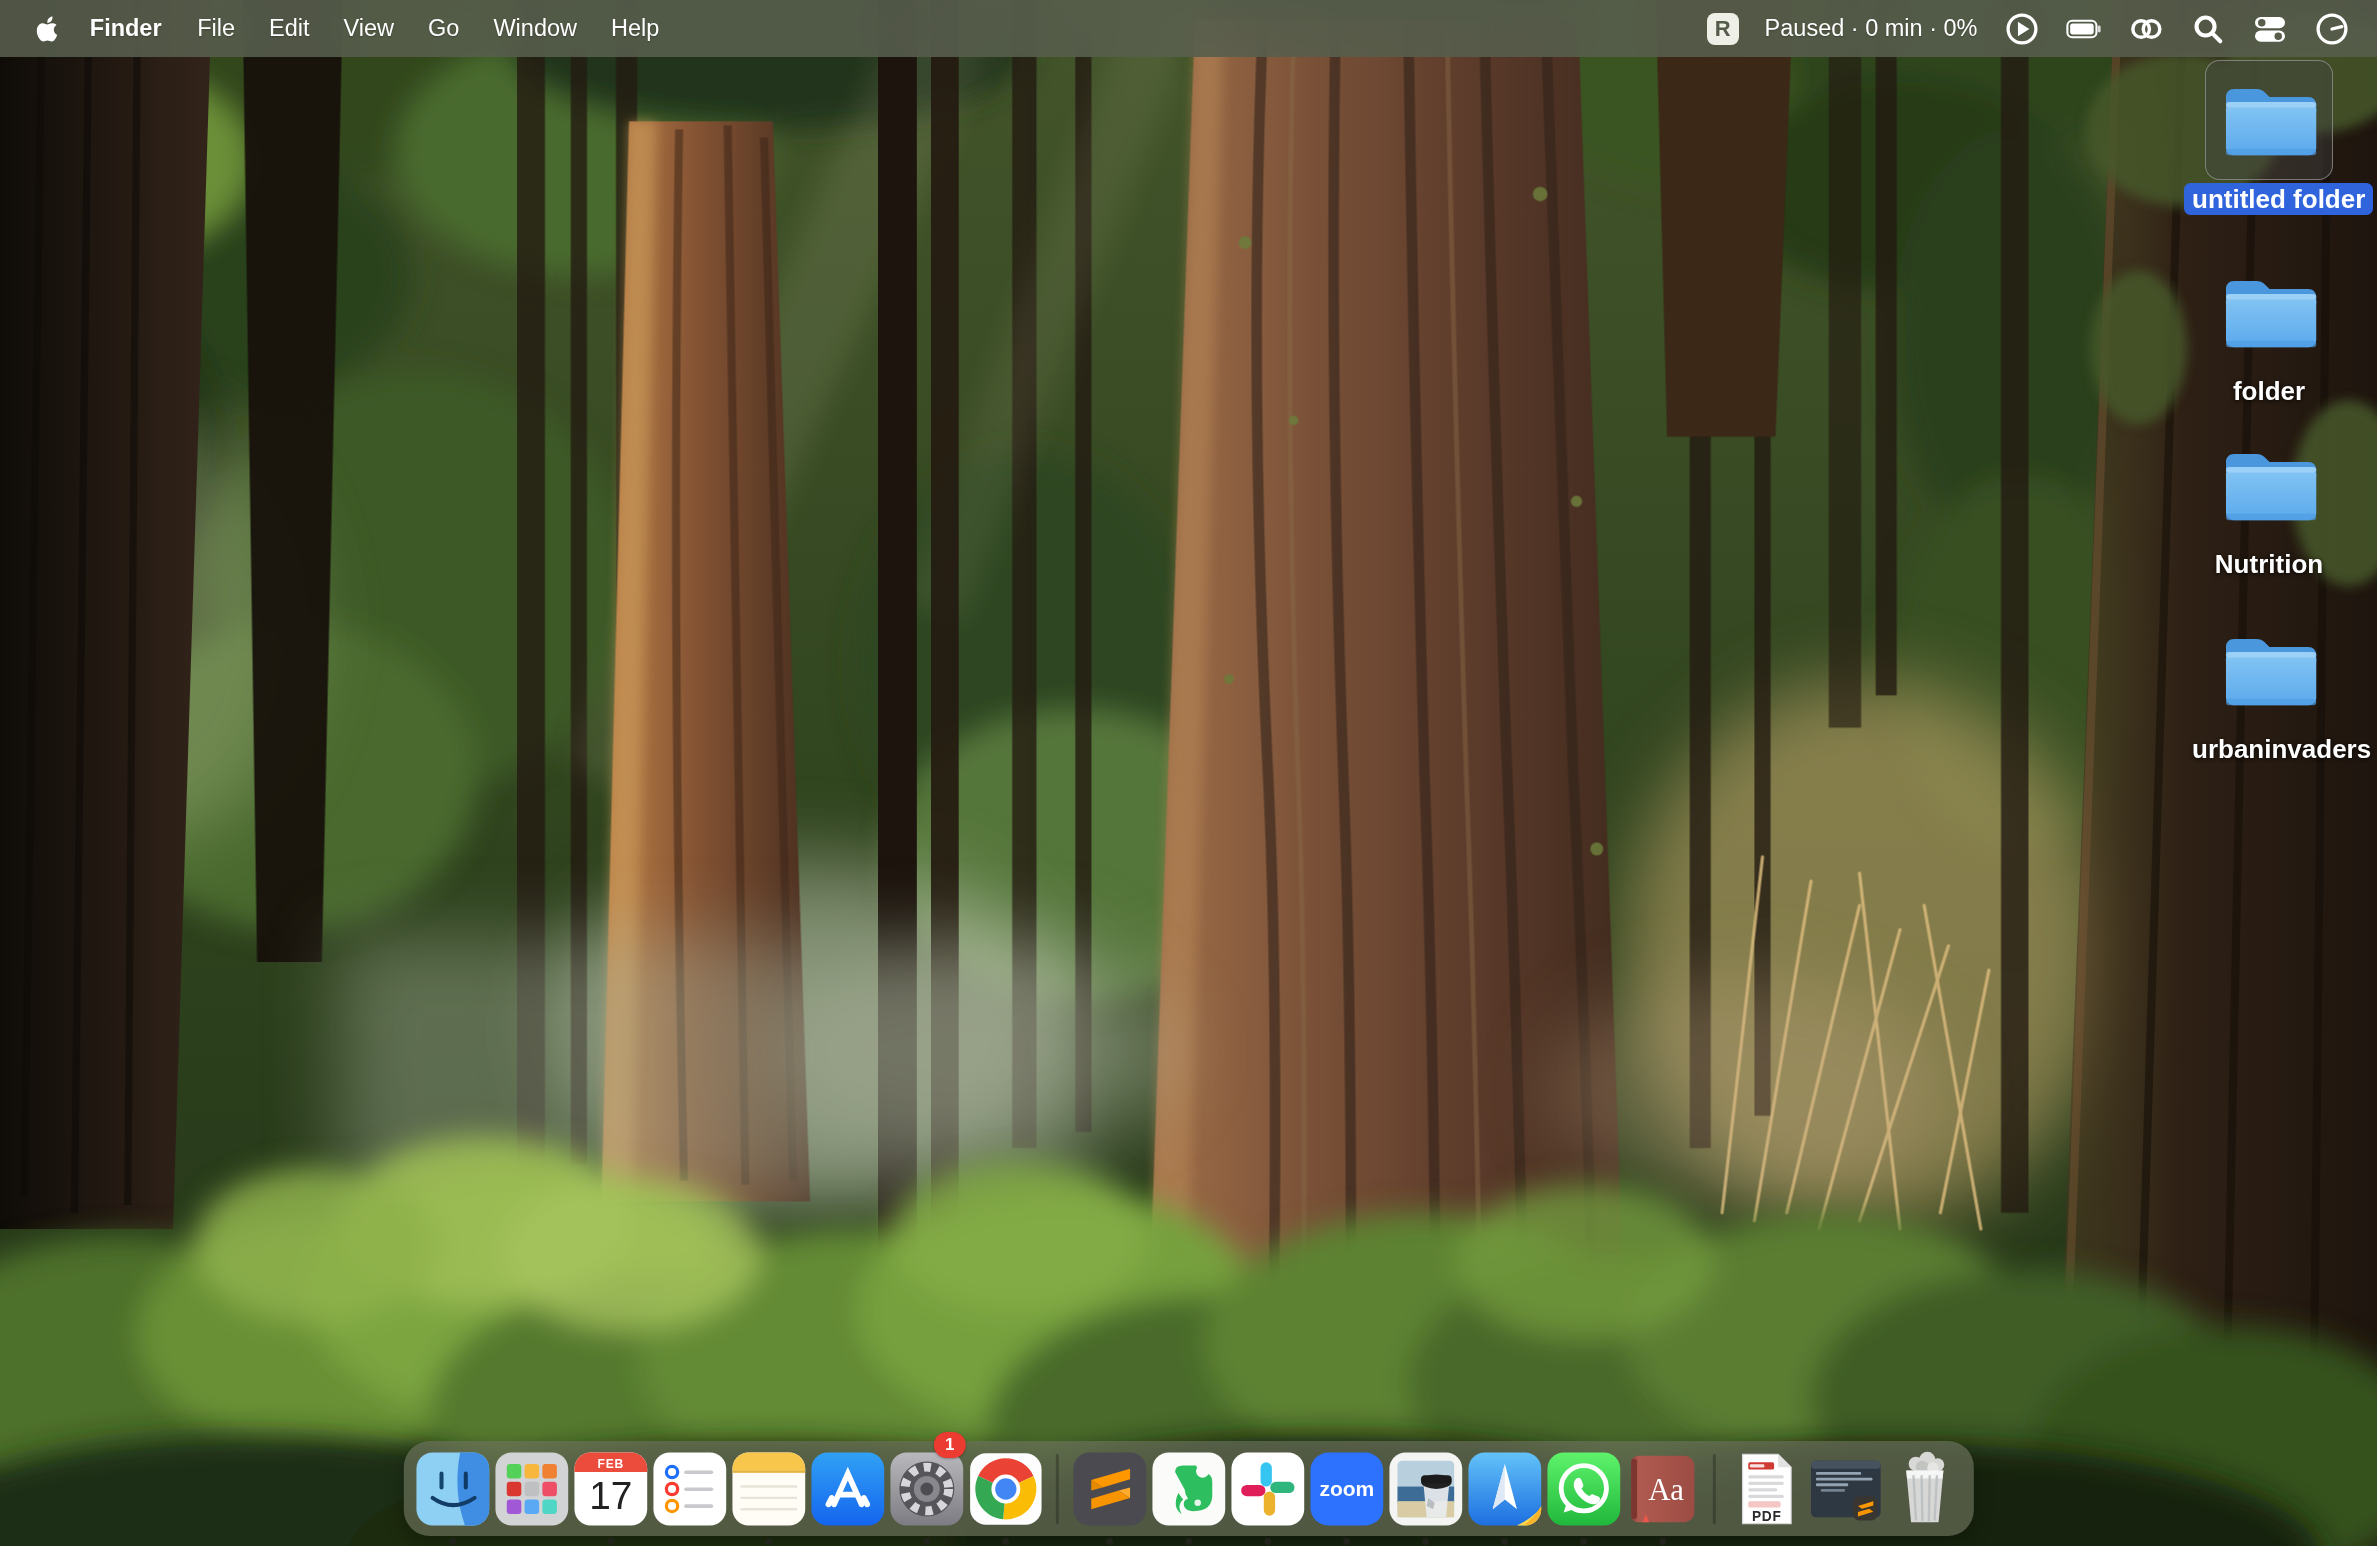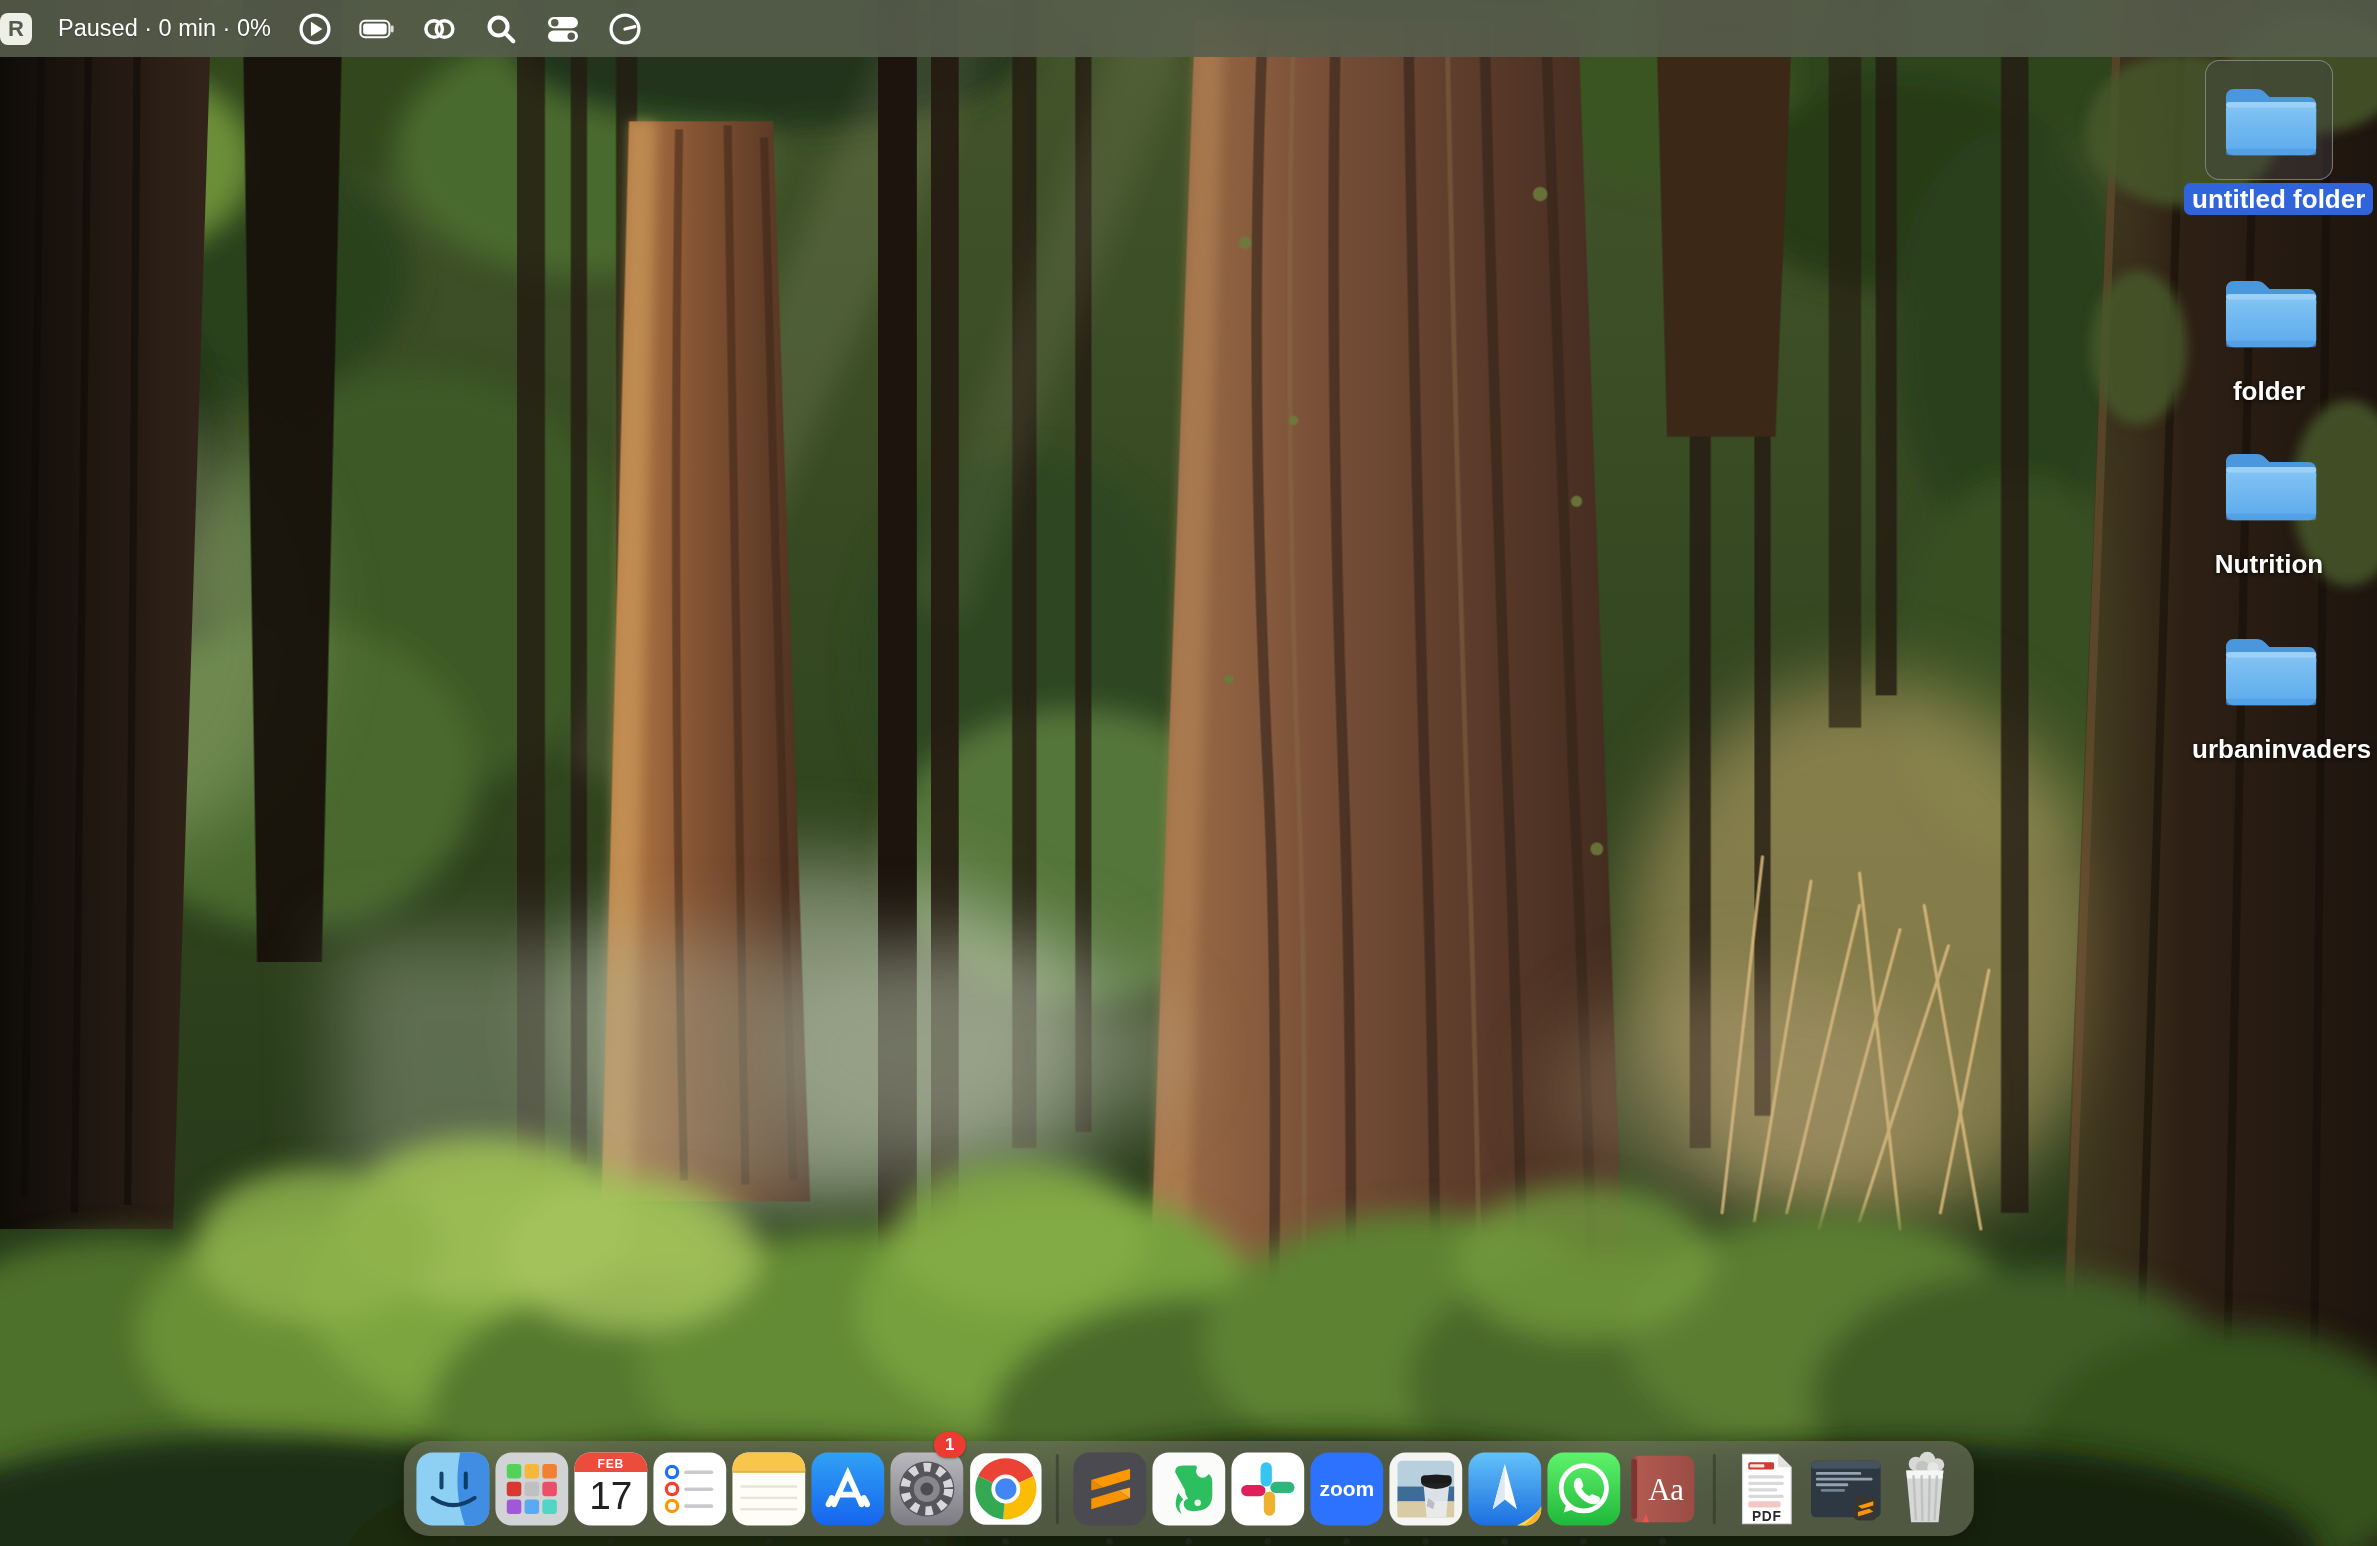--- a/index.html
+++ b/index.html
@@ -244,20 +244,34 @@
   </g>
   <g filter="url(#b1)">
     <ellipse cx="300" cy="1905" rx="420" ry="130" fill="#1d2d12"></ellipse>
     <ellipse cx="950" cy="1925" rx="520" ry="140" fill="#1a2911"></ellipse>
     <ellipse cx="1650" cy="1905" rx="470" ry="130" fill="#16240f"></ellipse>
     <ellipse cx="2350" cy="1925" rx="520" ry="140" fill="#132009"></ellipse>
   </g>
 </svg>
 
 <div class="menubar">
+  <div class="menubar-left">
+    <svg class="apple" viewBox="0 0 32 38">
+      <path fill="#fff" d="M22.6,9.6c1.7-2.1,1.5-5.1,1.4-5.3c-0.2,0-2.9,0.2-4.7,2.3c-1.7,2-1.4,5-1.3,5.2C18.2,11.9,20.9,11.7,22.6,9.6z
+      M23.2,12.3c-2.6,0-4.3,1.5-5.5,1.5c-1.3,0-3.1-1.5-5.3-1.5c-3.4,0-7,3.1-7,9c0,6,4.4,12.6,7.9,12.6c1.2,0,3-1.2,4.9-1.2
+      c1.8,0,3.2,1.2,4.9,1.2c3.7,0,6.5-7.7,6.5-7.9c-0.1-0.1-4-1.6-4-6c0-3.9,3.2-5.6,3.3-5.7C27.2,12.7,24.9,12.3,23.2,12.3z"></path>
+    </svg>
+    <span class="menu-item active-app">Finder</span>
+    <span class="menu-item">File</span>
+    <span class="menu-item">Edit</span>
+    <span class="menu-item">View</span>
+    <span class="menu-item">Go</span>
+    <span class="menu-item">Window</span>
+    <span class="menu-item">Help</span>
+  </div>
   <div class="menubar-right">
     <span class="status-badge">R</span>
     <span class="status-text">Paused · 0 min · 0%</span>
     <svg class="sicon" viewBox="0 0 44 44">
       <circle cx="22" cy="22" r="17" fill="none" stroke="#fff" stroke-width="4"></circle>
       <polygon points="17,13 17,31 31,22" fill="#fff"></polygon>
     </svg>
     <svg class="sicon" viewBox="0 0 52 44">
       <rect x="2" y="10" width="42" height="24" rx="7" fill="none" stroke="#fff" stroke-width="3"></rect>
       <rect x="6" y="14" width="34" height="16" rx="4" fill="#fff"></rect>

